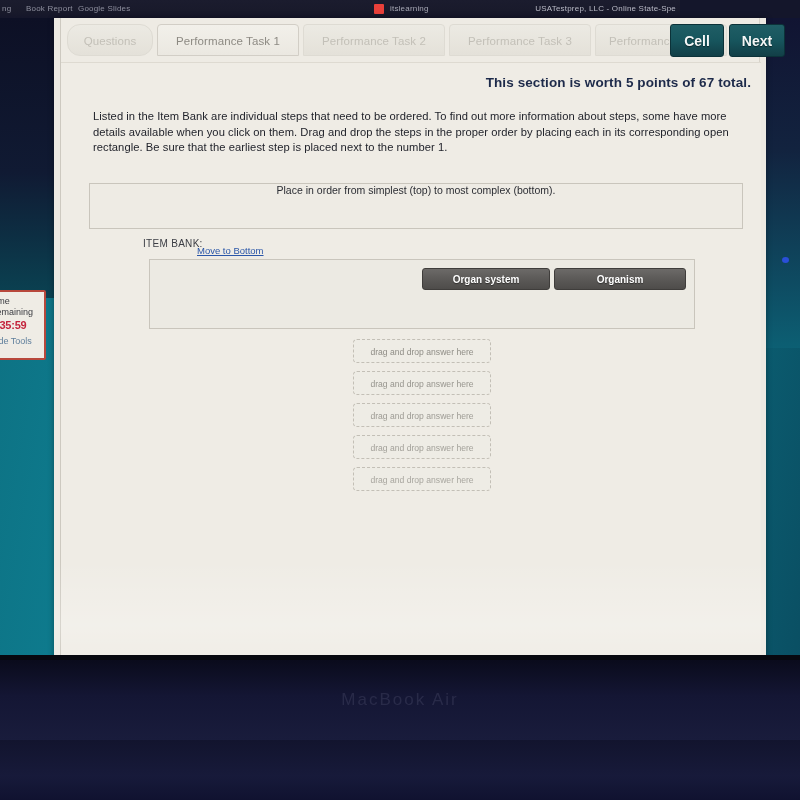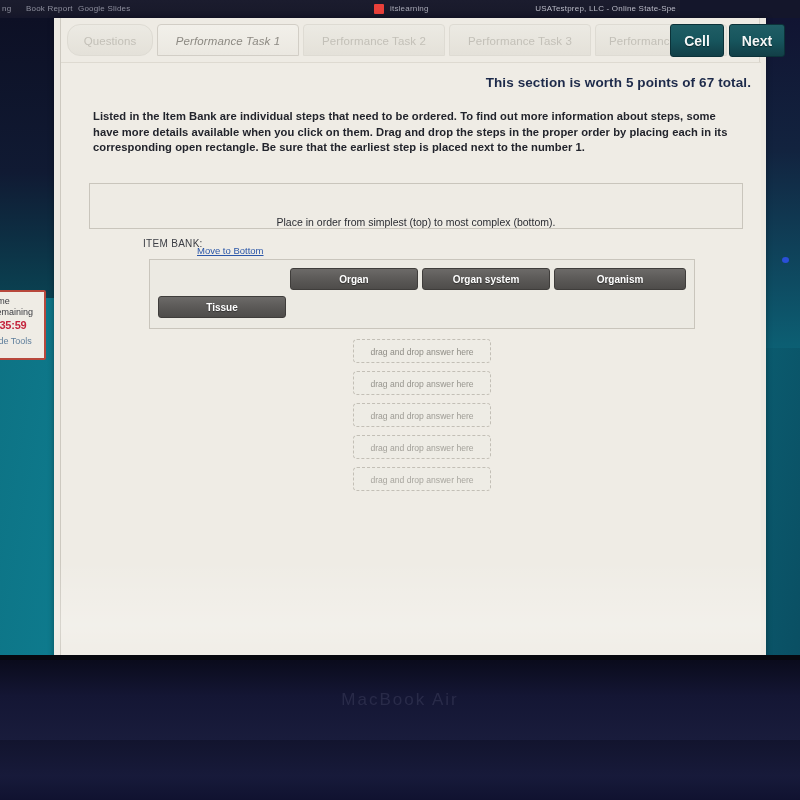--- a/index.html
+++ b/index.html
@@ -111,21 +111,21 @@
     border-radius: 4px 4px 0 0;
     letter-spacing: .1px;
     white-space: nowrap;
   }
   .apptab.active {
     color: #8d8a83;
     background: linear-gradient(180deg,#f2f0ea 0%,#ebe8e1 100%);
     border-color: #d2cec6;
   }
   #tab0 { left: 6px;   width: 86px; border-radius: 13px;  }
-  #tab1 { left: 96px;  width: 142px; font-style: italic; }
+  #tab1 { left: 96px;  width: 142px; }
   #tab2 { left: 242px; width: 142px; }
   #tab3 { left: 388px; width: 142px; }
   #tab4 { left: 534px; width: 132px; }
 
   .actbtn {
     position: absolute;
     top: 4px;
     height: 33px;
     line-height: 33px;
     text-align: center;
@@ -156,34 +156,34 @@
     font-weight: bold;
     color: #1d2a4a;
     letter-spacing: .1px;
   }
 
   #instructions {
     position: absolute;
     left: 32px; top: 46px;
     width: 645px;
     font-size: 11.2px;
-    font-weight: bold;
+    font-weight: normal;
     line-height: 15.5px;
     color: #22242c;
     letter-spacing: .05px;
   }
 
   #prompt-box {
     position: absolute;
     left: 28px; top: 120px;
     width: 654px; height: 46px;
     background: #eeebe4;
     border: 1px solid #c9c5bc;
     display: flex;
-    align-items: flex-end;
+    align-items: flex-start;
     justify-content: center;
   }
   #prompt-text {
     font-size: 10.5px;
     color: #2b2d33;
   }
 
   #itembank-label {
     position: absolute;
     left: 82px; top: 175px;
@@ -360,24 +360,22 @@
         <p id="instructions">Listed in the Item Bank are individual steps that need to be ordered. To find out more information about steps, some have more details available when you click on them. Drag and drop the steps in the proper order by placing each in its corresponding open rectangle. Be sure that the earliest step is placed next to the number 1.</p>
 
         <div id="prompt-box">
           <span id="prompt-text">Place in order from simplest (top) to most complex (bottom).</span>
         </div>
 
         <span id="itembank-label">ITEM BANK:</span>
         <span id="itembank-link">Move to Bottom</span>
 
         <div id="itembank-box">
-          <div class="chip" id="chip1">Organ</div>
           <div class="chip" id="chip2">Organ system</div>
           <div class="chip" id="chip3">Organism</div>
-          <div class="chip" id="chip4">Tissue</div>
         </div>
 
         <div id="dropzones">
           <div class="dropzone d1">drag and drop answer here</div>
           <div class="dropzone d2">drag and drop answer here</div>
           <div class="dropzone d3">drag and drop answer here</div>
           <div class="dropzone d4">drag and drop answer here</div>
           <div class="dropzone d5">drag and drop answer here</div>
         </div>
 

